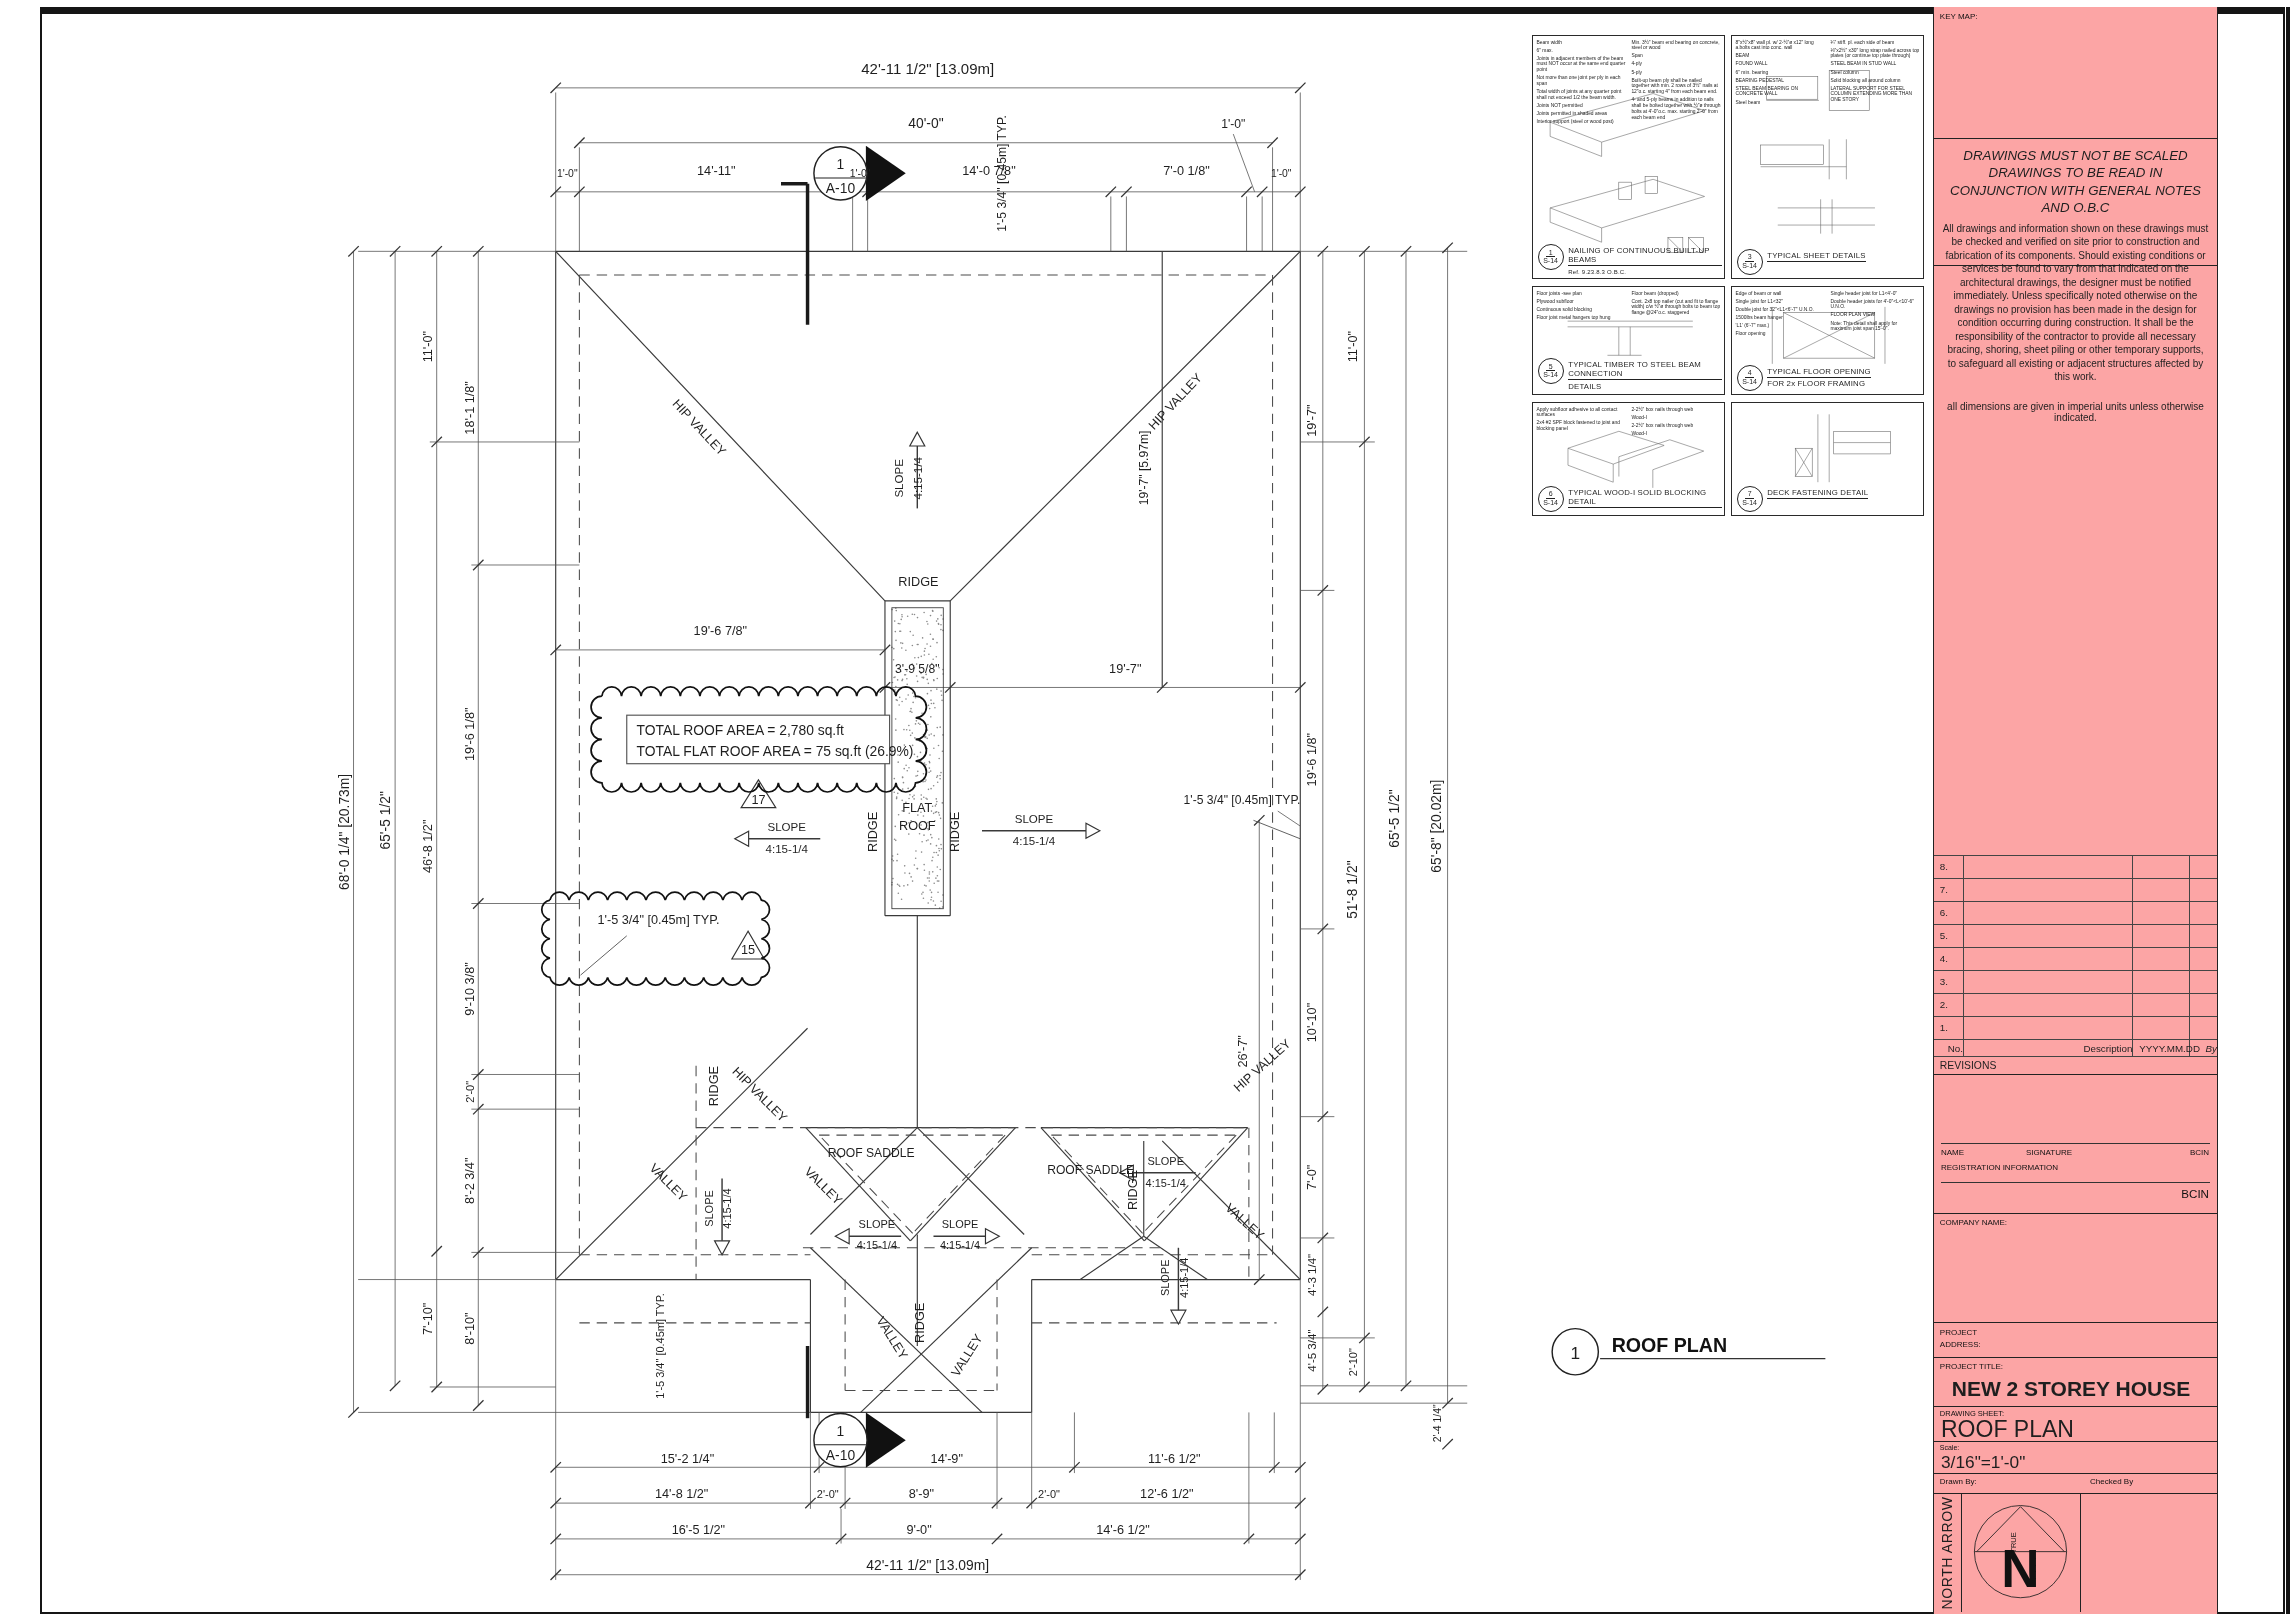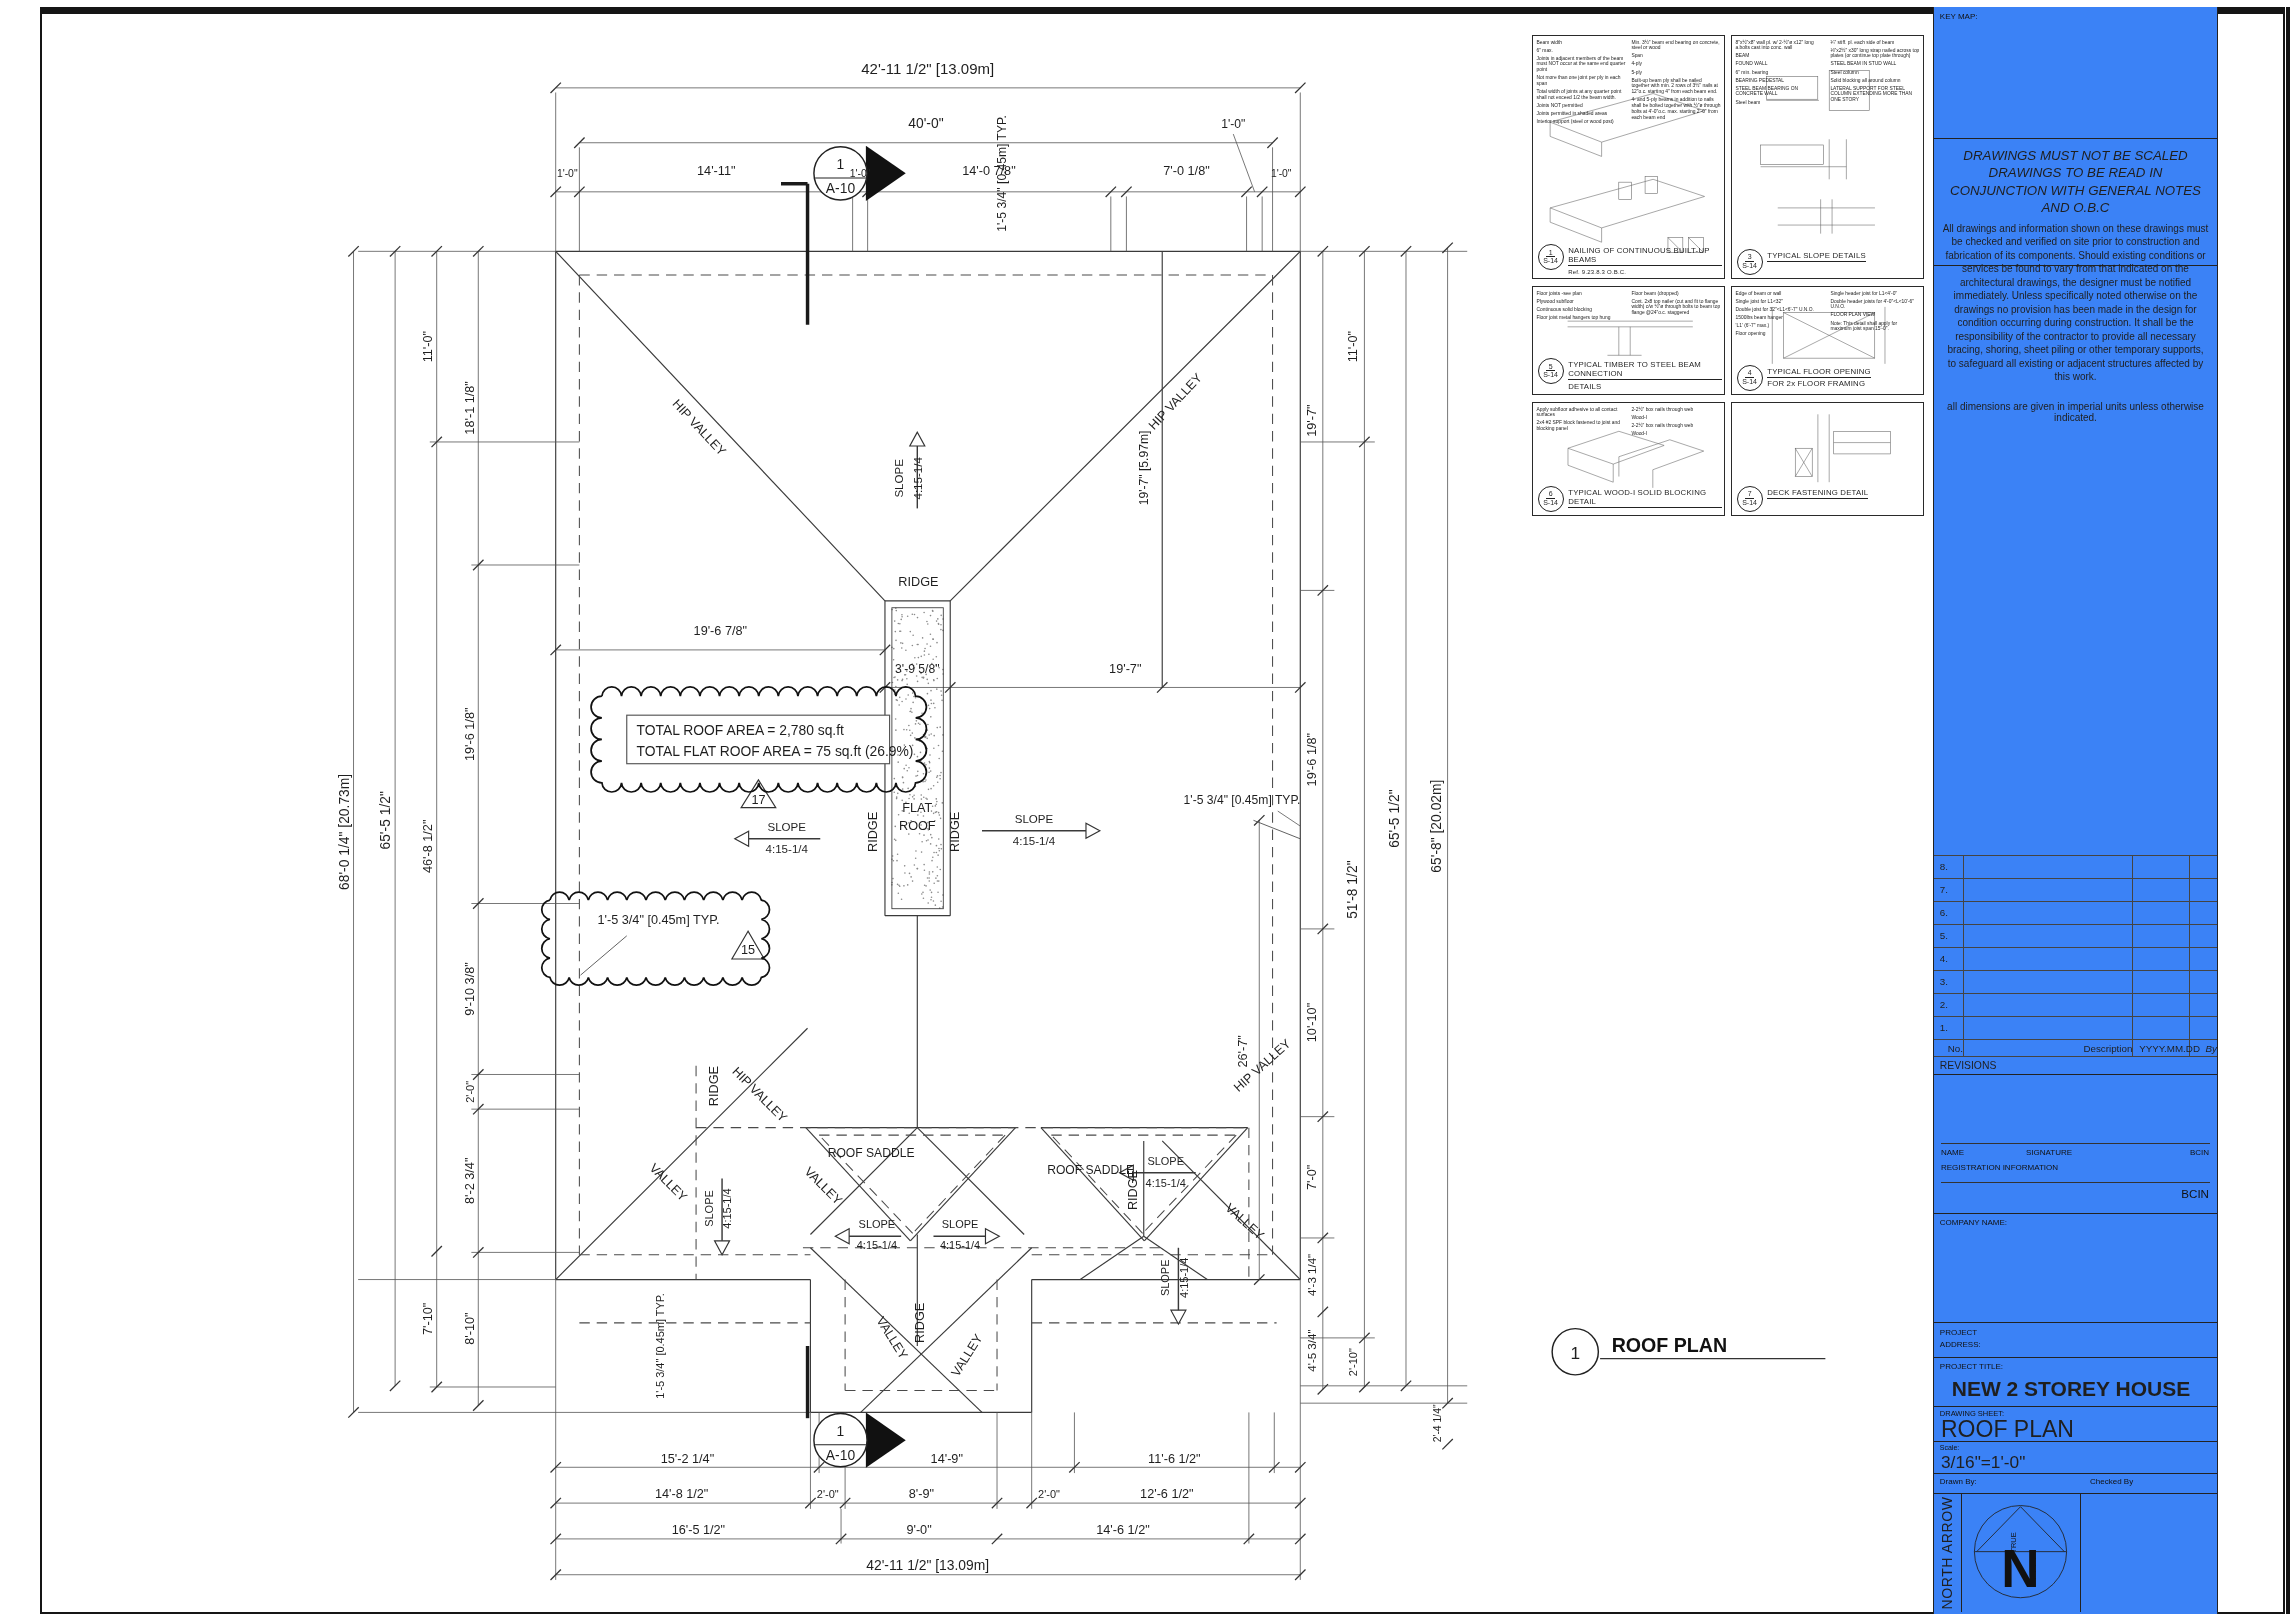--- a/index.html
+++ b/index.html
@@ -19,21 +19,21 @@
   .cap{position:absolute;left:4.6px;bottom:3.5px;right:2.3px;display:flex;align-items:flex-start;gap:4.6px;}
   .bub{flex:0 0 auto;width:24px;height:24px;border:0.9px solid #222;border-radius:50%;
        display:flex;flex-direction:column;align-items:center;justify-content:center;font-size:7px;line-height:1.1;}
   .bub b{font-weight:400;border-bottom:0.6px solid #222;padding:0 2.3px;}
   .cap .ttl{font-size:7.8px;letter-spacing:0.2px;padding-top:2.3px;}
   .cap .ttl .t1{border-bottom:0.9px solid #222;padding-bottom:1.2px;display:inline-block;}
   .cap .ttl .t2{display:block;padding-top:1.2px;}
   .cap .ttl .ref{display:block;font-size:6px;padding-top:2.3px;}
   
   .tb{position:absolute;left:1933px;top:7px;width:285px;height:1607px;
-      border-left:1.4px solid #222;border-right:1.4px solid #222;box-sizing:border-box;background:#3b82f6;}
+      border-left:1.4px solid #222;border-right:1.4px solid #222;box-sizing:border-box;background:#fca5a5;}
   .sec{position:absolute;left:0;right:0;border-bottom:1.4px solid #222;box-sizing:border-box;}
   .lbl{position:absolute;font-size:8px;color:#111;}
   .ds-head{font-size:13.3px;text-align:center;line-height:1.3;padding:8px 4.6px 3.5px;font-style:italic;}
   .ds-body{font-size:10px;text-align:center;line-height:1.35;padding:2.3px 8px;}
   .ds-foot{font-size:10px;text-align:center;padding-top:15px;}
   .note{font-family:"Liberation Serif",serif;font-size:26.6px;padding:7px 0 0 9.2px;}
   
   .rev{position:absolute;left:0;right:0;top:0;}
   .rev-grid{display:grid;grid-template-columns:30px 1fr 57px 26.6px;}
   .rev-grid div{border-top:0.9px solid #444;border-right:0.9px solid #444;height:23px;
@@ -781,21 +781,21 @@
           <span>STEEL BEAM IN STUD WALL</span>
           <span>Steel column</span>
           <span>Solid blocking all around column</span>
           <span>LATERAL SUPPORT FOR STEEL COLUMN EXTENDING MORE THAN ONE STORY</span>
         </div>
       <div class="cap">
         <div class="bub">
             <b>3</b>
             <span>S-14</span>
           </div>
-        <div class="ttl"><span class="t1">TYPICAL SLOPE DETAILS</span></div>
+        <div class="ttl"><span class="t1">TYPICAL SHEET DETAILS</span></div>
       </div>
     </div>
     <div class="dbox" style="left:0;top:251px;width:193px;height:109px">
       <svg class="sk" viewBox="0 0 334 188">
         <g stroke="#666" fill="none" stroke-width="1">
           <line x1="60" y1="60" x2="280" y2="60"></line>
             <line x1="60" y1="70" x2="280" y2="70"></line>
           <line x1="150" y1="70" x2="150" y2="120"></line>
             <line x1="170" y1="70" x2="170" y2="120"></line>
           <line x1="130" y1="120" x2="190" y2="120"></line>

